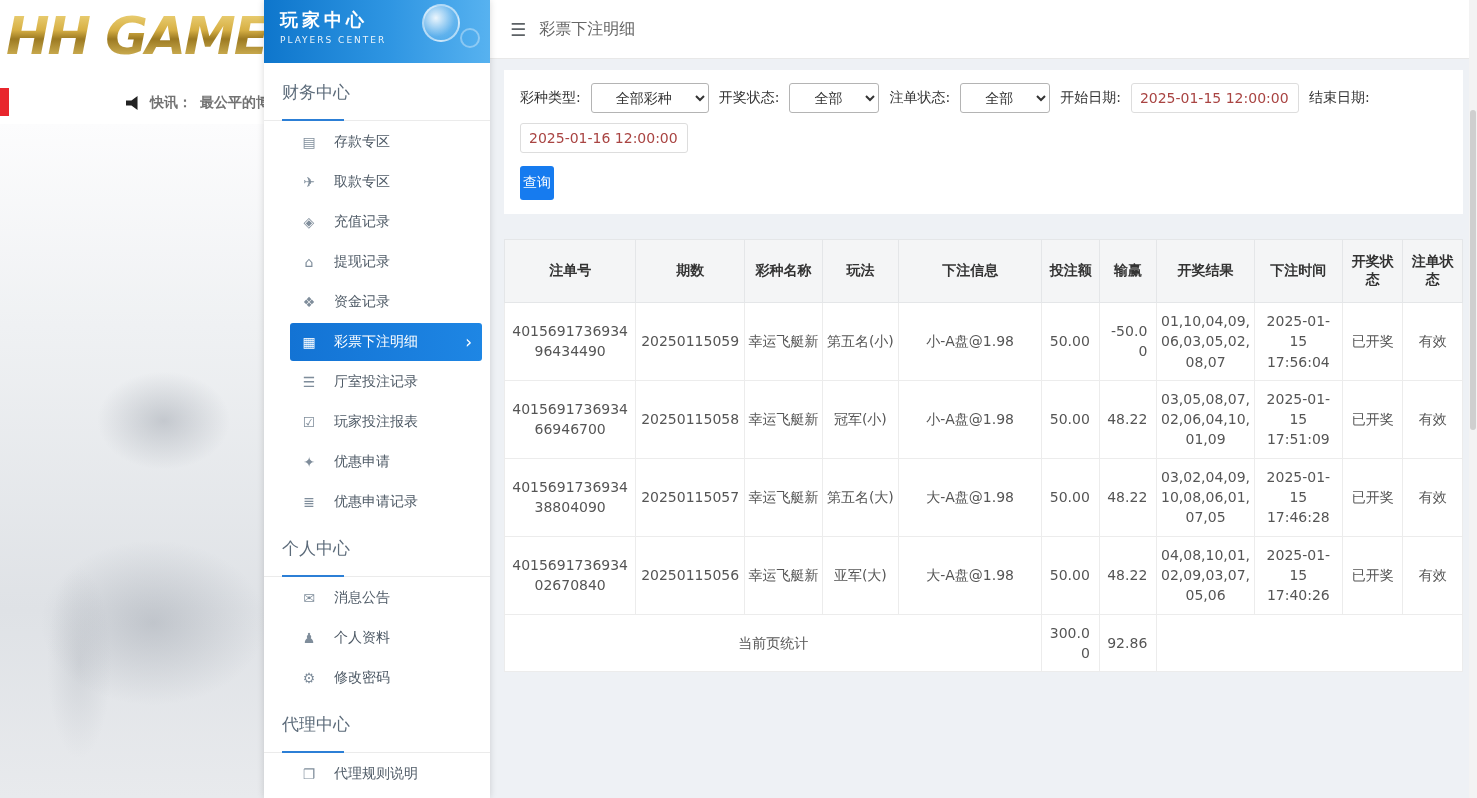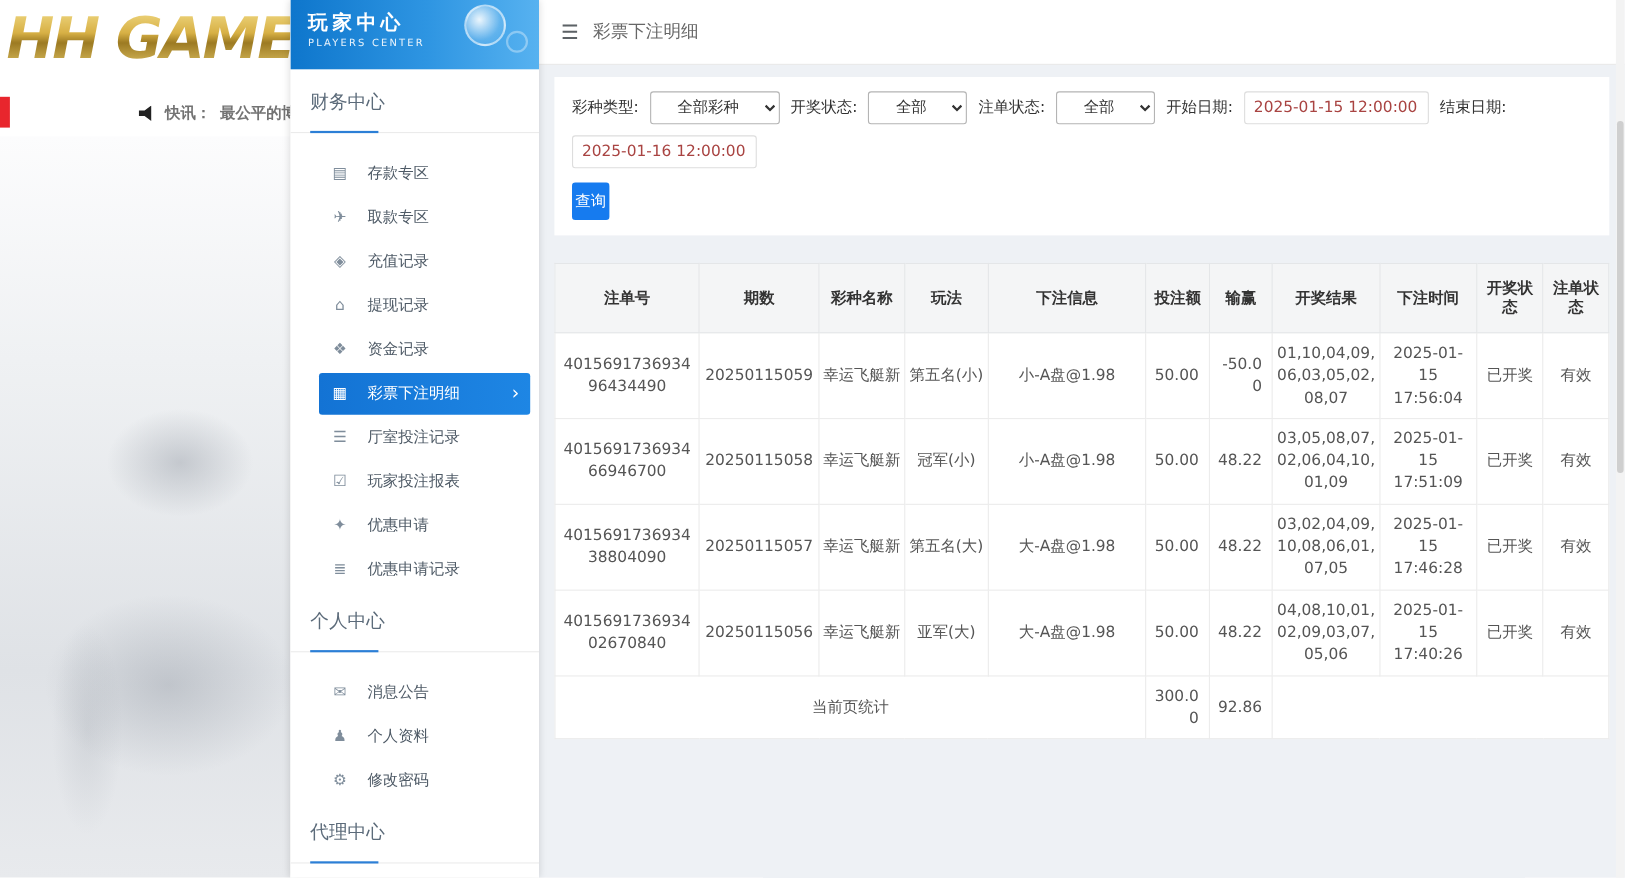--- a/index.html
+++ b/index.html
@@ -31,21 +31,21 @@
   .sb-header{height:55px;background:linear-gradient(90deg,#0e76cc 0%,#2e95e2 55%,#57b2f0 100%);
              position:relative;overflow:hidden;padding:8px 0 0 16px;color:#fff}
   .sb-title{font-size:18px;font-weight:bold;letter-spacing:4px}
   .sb-sub{font-size:9px;letter-spacing:2px;opacity:.9;margin-top:3px}
   .ball{position:absolute;border-radius:50%;border:2px solid rgba(255,255,255,.55)}
   .b1{width:34px;height:34px;right:30px;top:4px;
       background:radial-gradient(circle at 35% 35%, rgba(255,255,255,.9), rgba(255,255,255,.15) 60%, rgba(255,255,255,0))}
   .b2{width:16px;height:16px;right:10px;top:28px;border-color:rgba(255,255,255,.35)}
   .sb-nav{padding-top:4px}
   .section-title{font-size:17px;color:#5c6b7a;padding:14px 0 16px 18px;border-bottom:1px solid #ebebeb;
-                 position:relative;margin-bottom:18px}
+                 position:relative;margin-bottom:2px}
   .section-title::after{content:"";position:absolute;left:18px;bottom:-1px;width:62px;height:2px;background:#2c7fd6}
   .side-item{display:flex;align-items:center;margin:2px 8px 2px 26px;padding:10px 10px;
              border-radius:3px;cursor:pointer;color:#4e5a66}
   .side-icon{width:18px;margin-right:16px;font-size:14px;color:#7f8d9b;text-align:center;flex:0 0 18px}
   .side-label{font-size:14px}
   .side-item.active{background:linear-gradient(90deg,#1373d4,#1e86e4);color:#fff}
   .side-item.active .side-icon{color:#fff}
   .chevron{margin-left:auto;font-size:17px;line-height:1}
 
   

